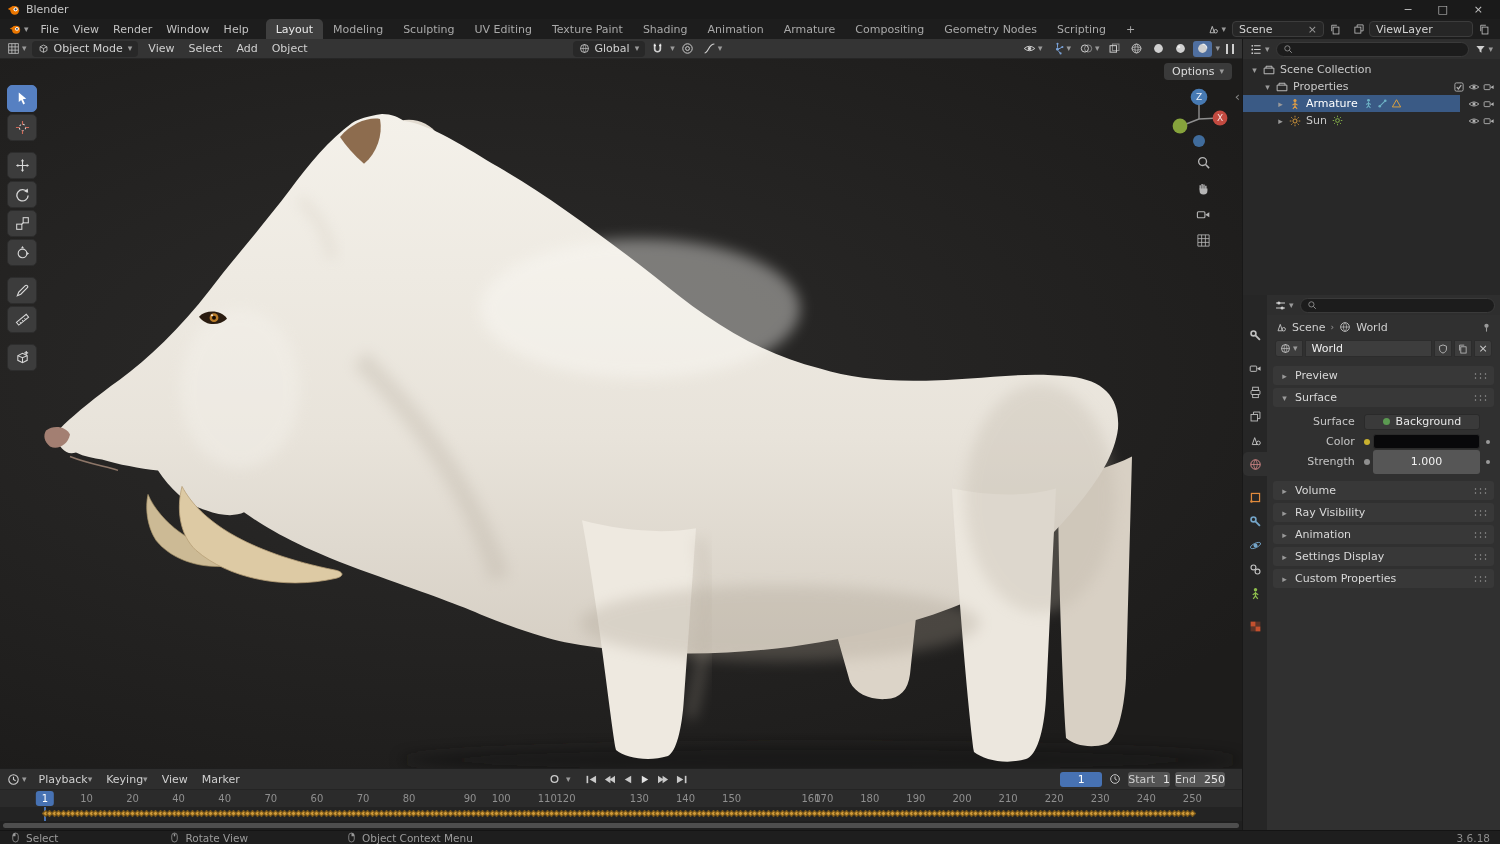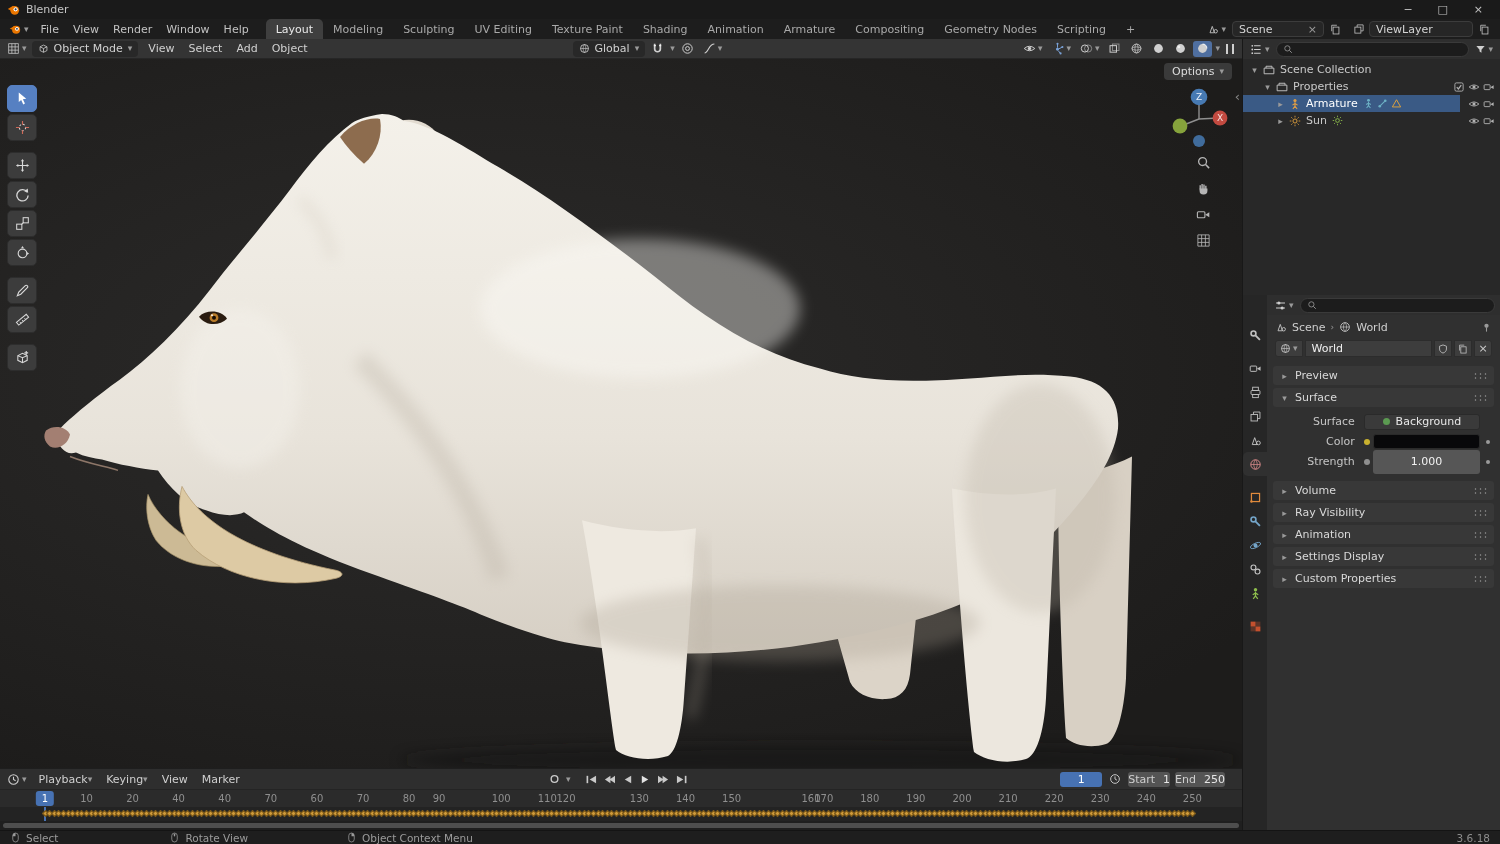--- a/index.html
+++ b/index.html
@@ -708,21 +708,21 @@
     <div id="ruler" class="ruler">
       <span id="cf-pill" class="cf-pill" style="left: 45px;">1</span>
     <span class="tick" style="left:86.5px">10</span>
           <span class="tick" style="left:132.6px">20</span>
           <span class="tick" style="left:178.6px">40</span>
           <span class="tick" style="left:224.7px">40</span>
           <span class="tick" style="left:270.8px">70</span>
           <span class="tick" style="left:316.9px">60</span>
           <span class="tick" style="left:363.0px">70</span>
           <span class="tick" style="left:409.0px">80</span>
-          <span class="tick" style="left:439px">90</span>
+          <span class="tick" style="left:470px">90</span>
           <span class="tick" style="left:501.2px">100</span>
           <span class="tick" style="left:547.3px">110</span>
           <span class="tick" style="left:566px">120</span>
           <span class="tick" style="left:639.4px">130</span>
           <span class="tick" style="left:685.5px">140</span>
           <span class="tick" style="left:731.6px">150</span>
           <span class="tick" style="left:811px">160</span>
           <span class="tick" style="left:823.8px">170</span>
           <span class="tick" style="left:869.8px">180</span>
           <span class="tick" style="left:915.9px">190</span>

